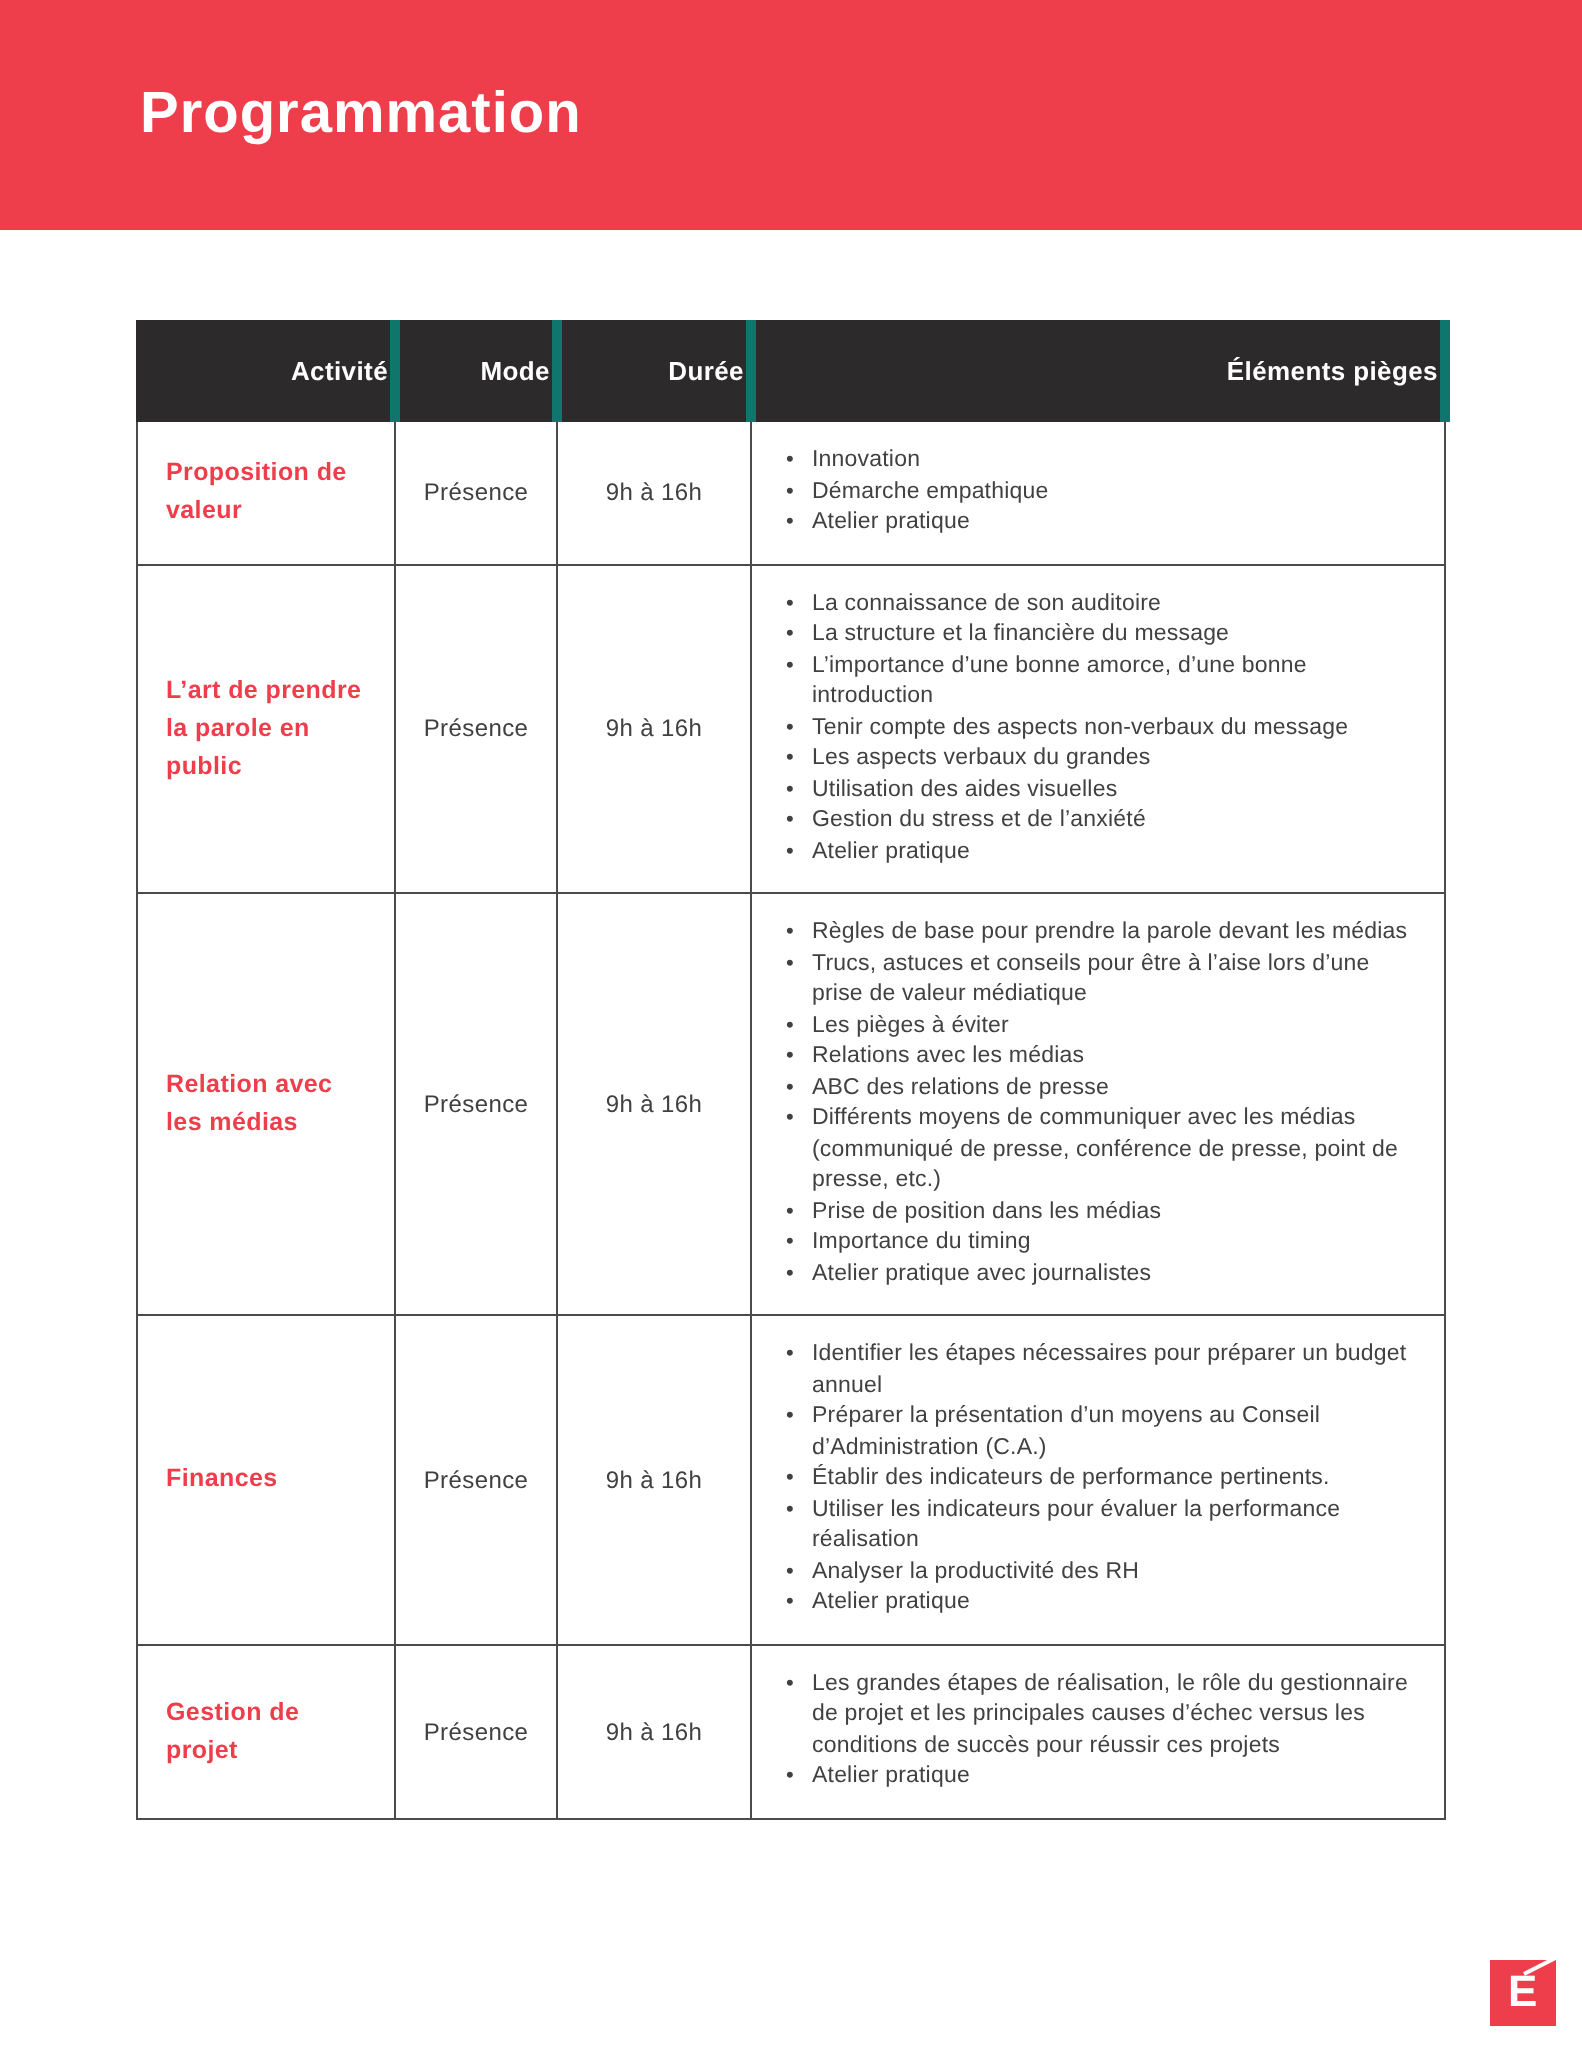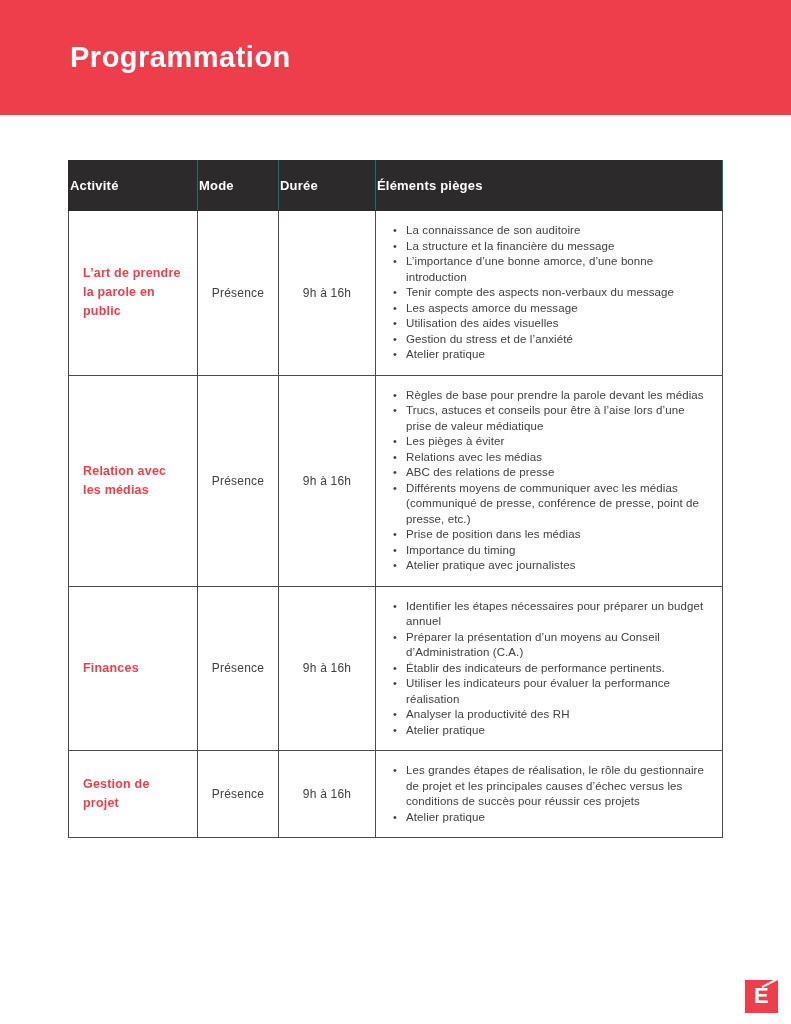--- a/index.html
+++ b/index.html
@@ -42,24 +42,24 @@
   col.c-activity{width:129px;}
   col.c-mode{width:81px;}
   col.c-duration{width:97px;}
   col.c-elements{width:347px;}
   th{
     background:var(--header-bg);
     color:#ffffff;
     font-size:13px;
     font-weight:bold;
     height:47px;
-    text-align:left;
+    text-align:right;
     vertical-align:middle;
     border:1px solid var(--header-bg);
-    border-right:1px solid #0f766e;
+    border-right:5px solid #0f766e;
     letter-spacing:0.2px;
   }
   td{
     border:1px solid var(--border);
     vertical-align:middle;
     color:var(--body-text);
   }
   td.activity{
     color:var(--accent);
     font-weight:bold;
@@ -137,30 +137,42 @@
     <thead>
       <tr>
           <th>Activité</th>
           <th>Mode</th>
           <th>Durée</th>
           <th>Éléments pièges</th>
         </tr>
     </thead>
     <tbody>
         <tr>
+          <td class="activity">Proposition de valeur</td>
+          <td class="mode">Présence</td>
+          <td class="duration">9h à 16h</td>
+          <td class="elements">
+            <ul>
+              <li>Innovation</li>
+              <li>Démarche empathique</li>
+              <li>Atelier pratique</li>
+            </ul>
+          </td>
+        </tr>
+        <tr>
           <td class="activity">L’art de prendre la parole en public</td>
           <td class="mode">Présence</td>
           <td class="duration">9h à 16h</td>
           <td class="elements">
             <ul>
               <li>La connaissance de son auditoire</li>
               <li>La structure et la financière du message</li>
               <li>L’importance d’une bonne amorce, d’une bonne introduction</li>
               <li>Tenir compte des aspects non-verbaux du message</li>
-              <li>Les aspects amorce du message</li>
+              <li>Les aspects verbaux du grandes</li>
               <li>Utilisation des aides visuelles</li>
               <li>Gestion du stress et de l’anxiété</li>
               <li>Atelier pratique</li>
             </ul>
           </td>
         </tr>
         <tr>
           <td class="activity">Relation avec les médias</td>
           <td class="mode">Présence</td>
           <td class="duration">9h à 16h</td>

